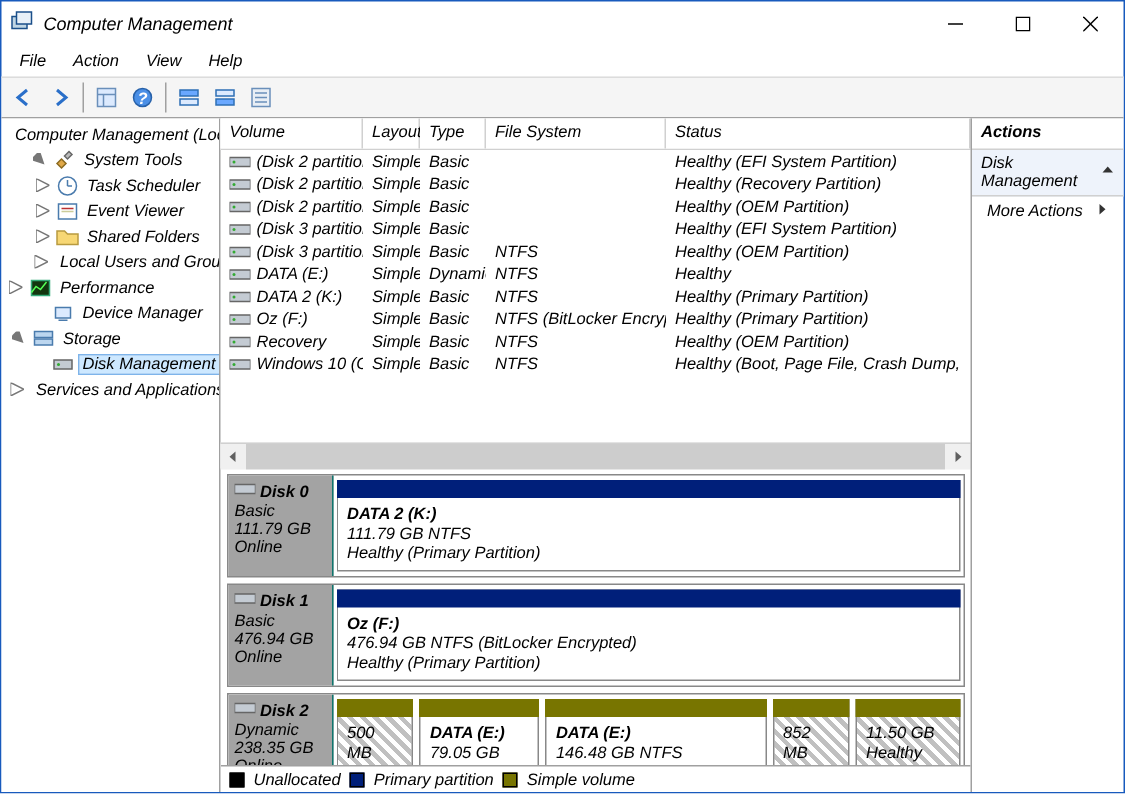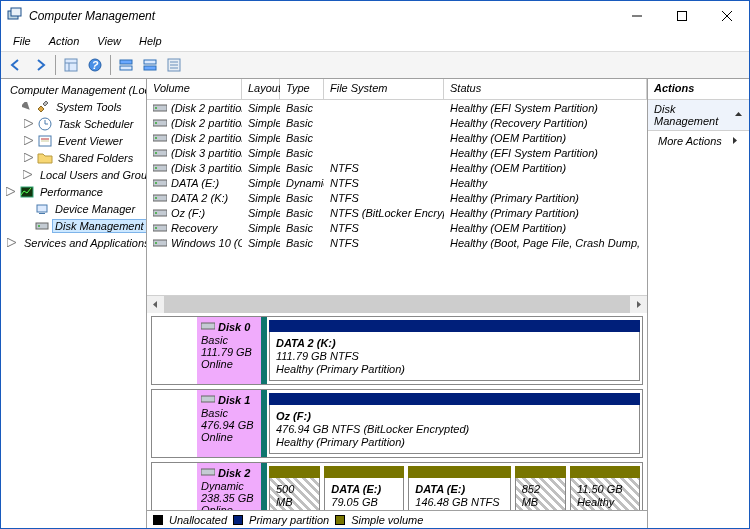--- a/index.html
+++ b/index.html
@@ -31,21 +31,21 @@
   .col-h { border-right:1px solid #d0d0d0; padding:3px 6px; background:#fff; }
   .vol-list { height:195px; overflow:hidden; }
   .vol-row { display:flex; height:15px; align-items:center; }
   .cell { padding:0 6px; white-space:nowrap; overflow:hidden; display:flex; align-items:center; gap:4px; }
   .vol-icon { width:14px; display:inline-flex; }
   .scroll-h { height:17px; background:#f0f0f0; border-top:1px solid #d0d0d0; display:flex; align-items:center; }
   .scroll-btn { width:17px; height:17px; display:flex; align-items:center; justify-content:center; background:#f0f0f0; }
   .scroll-thumb { height:17px; background:#cdcdcd; }
   .disk-area { flex:1; overflow:auto; }
   .disk-row { display:flex; border:1px solid #888; margin:4px; }
-  .disk-info { width:70px; border-right:6px solid #0f766e; padding:4px; background:#f0abfc;margin-left:45px; }
+  .disk-info { width:70px; border-right:1px solid #0f766e; padding:4px; background:#a3a3a3; }
   .disk-parts { flex:1; display:flex; }
   .part { border:1px solid #888; margin:3px 2px; flex:1; padding:4px 6px; font-size:11px; line-height:13px; position:relative; }
   .part.primary::before { content:""; position:absolute; top:-1px; left:-1px; right:-1px; height:12px; background:#001f7a; }
   .part.simple::before { content:""; position:absolute; top:-1px; left:-1px; right:-1px; height:12px; background:#787500; }
   .part.hatch { background: repeating-linear-gradient(45deg,#fff,#fff 3px,#c0c0c0 3px,#c0c0c0 6px); }
   .part-inner { margin-top:12px; }
   .legend { height:18px; border-top:1px solid #a0a0a0; display:flex; align-items:center; gap:6px; padding:0 6px; }
   .legend-sw { width:10px; height:10px; border:1px solid #000; }
   .actions-pane { width:102px; border-left:1px solid #a0a0a0; display:flex; flex-direction:column; }
   .actions-hdr { height:21px; background:#fff; border-bottom:1px solid #d0d0d0; padding:3px 6px; font-weight:bold; }
@@ -242,20 +242,34 @@
         </div>
         <div class="tree-item" style="padding-left:33px">
           <span class="ticon">
               <svg viewBox="0 0 16 16">
                 <rect x="3" y="4" width="10" height="7" fill="#dceafe" stroke="#4a7bad"></rect>
                 <rect x="5" y="12" width="6" height="1" fill="#4a7bad"></rect>
               </svg>
             </span>
           <span class="tlabel">Device Manager</span>
         </div>
+        <div class="tree-item" style="padding-left:6px">
+          <span class="tw">
+              <svg viewBox="0 0 9 9">
+                <path d="M0 0 L9 4.5 L0 9 Z" transform="rotate(45 4.5 4.5)"></path>
+              </svg>
+            </span>
+          <span class="ticon">
+              <svg viewBox="0 0 16 16">
+                <rect x="2" y="3" width="12" height="4" fill="#bcd6ef" stroke="#4a7bad"></rect>
+                <rect x="2" y="8" width="12" height="4" fill="#bcd6ef" stroke="#4a7bad"></rect>
+              </svg>
+            </span>
+          <span class="tlabel">Storage</span>
+        </div>
         <div class="tree-item sel" style="padding-left:33px">
           <span class="ticon">
               <svg viewBox="0 0 16 16">
                 <rect x="2" y="5" width="12" height="6" fill="#c4cbd3" stroke="#666"></rect>
                 <circle cx="5" cy="8" r="1" fill="#3a3"></circle>
               </svg>
             </span>
           <span class="tlabel">Disk Management</span>
         </div>
         <div class="tree-item" style="padding-left:6px">

